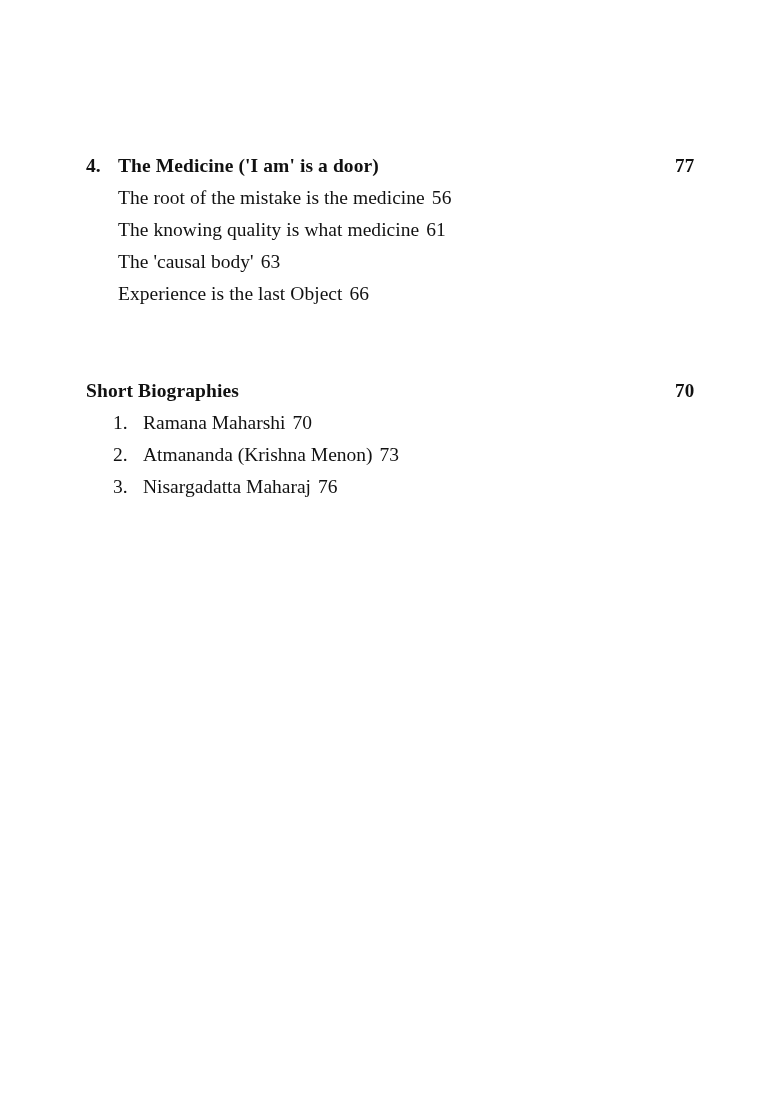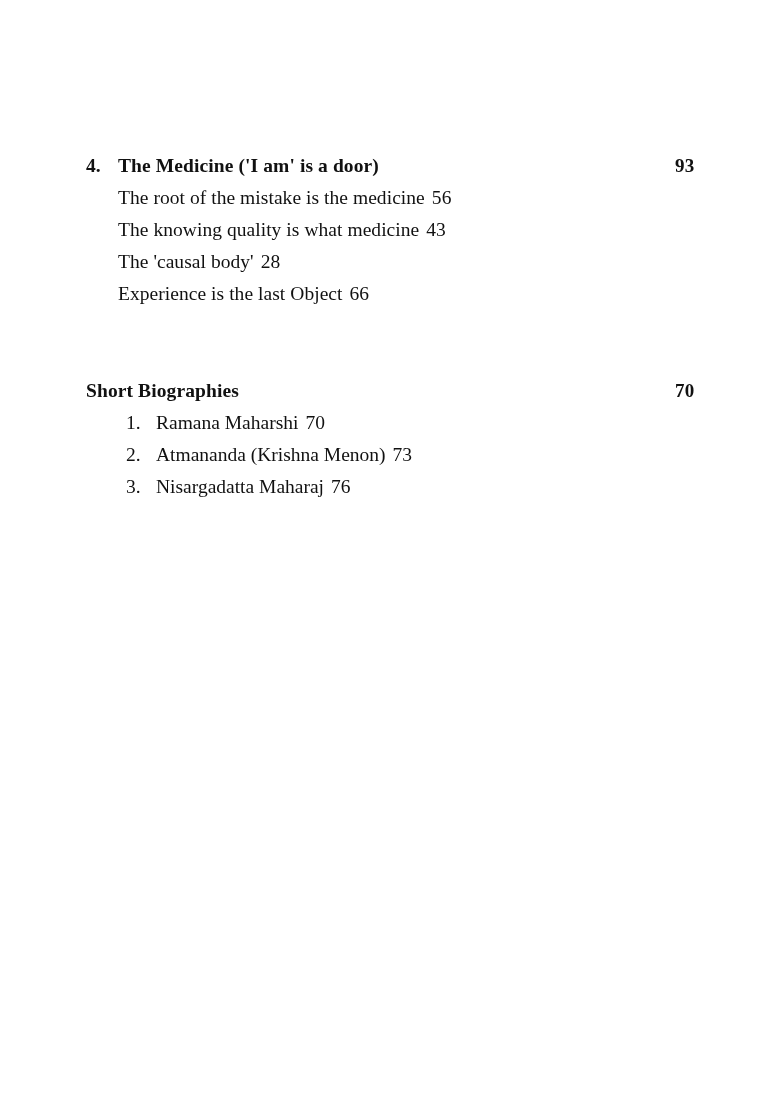--- a/index.html
+++ b/index.html
@@ -78,21 +78,21 @@
   
   .section-head {
     font-weight: bold;
     font-size: 19.5px;
     letter-spacing: 0.1px;
     margin-top: 27px;
   }
 
   
   .bio {
-    margin-left: 40px;
+    margin-left: 27px;
     font-size: 19.5px;
     font-weight: normal;
   }
   .bio .num {
     display: inline-block;
     width: 30px;
   }
   .bio .pg {
     margin-left: 7px;
   }
@@ -105,34 +105,34 @@
   .back-matter .section-head { font-size: 19.5px; }
 </style>
 </head>
 <body>
 
 <div class="page">
   <div class="toc">
 
     <div class="row chapter">
       <span class="label"><span class="num">4.</span><span>The Medicine ('I am' is a door)</span></span>
-      <span class="pageno">93</span>
+      <span class="pageno">77</span>
     </div>
 
     <div class="row subentry">
       <span class="label"><span>The root of the mistake is the medicine</span><span class="pg">56</span></span>
     </div>
 
 
     <div class="row subentry">
-      <span class="label"><span>The knowing quality is what medicine</span><span class="pg">43</span></span>
+      <span class="label"><span>The knowing quality is what medicine</span><span class="pg">61</span></span>
     </div>
 
     <div class="row subentry">
-      <span class="label"><span>The 'causal body'</span><span class="pg">28</span></span>
+      <span class="label"><span>The 'causal body'</span><span class="pg">63</span></span>
     </div>
 
     <div class="row subentry">
       <span class="label"><span>Experience is the last Object</span><span class="pg">66</span></span>
     </div>
 
     <div class="gap-lg"></div>
 
     <div class="row section-head">
       <span class="label">Short Biographies</span>

